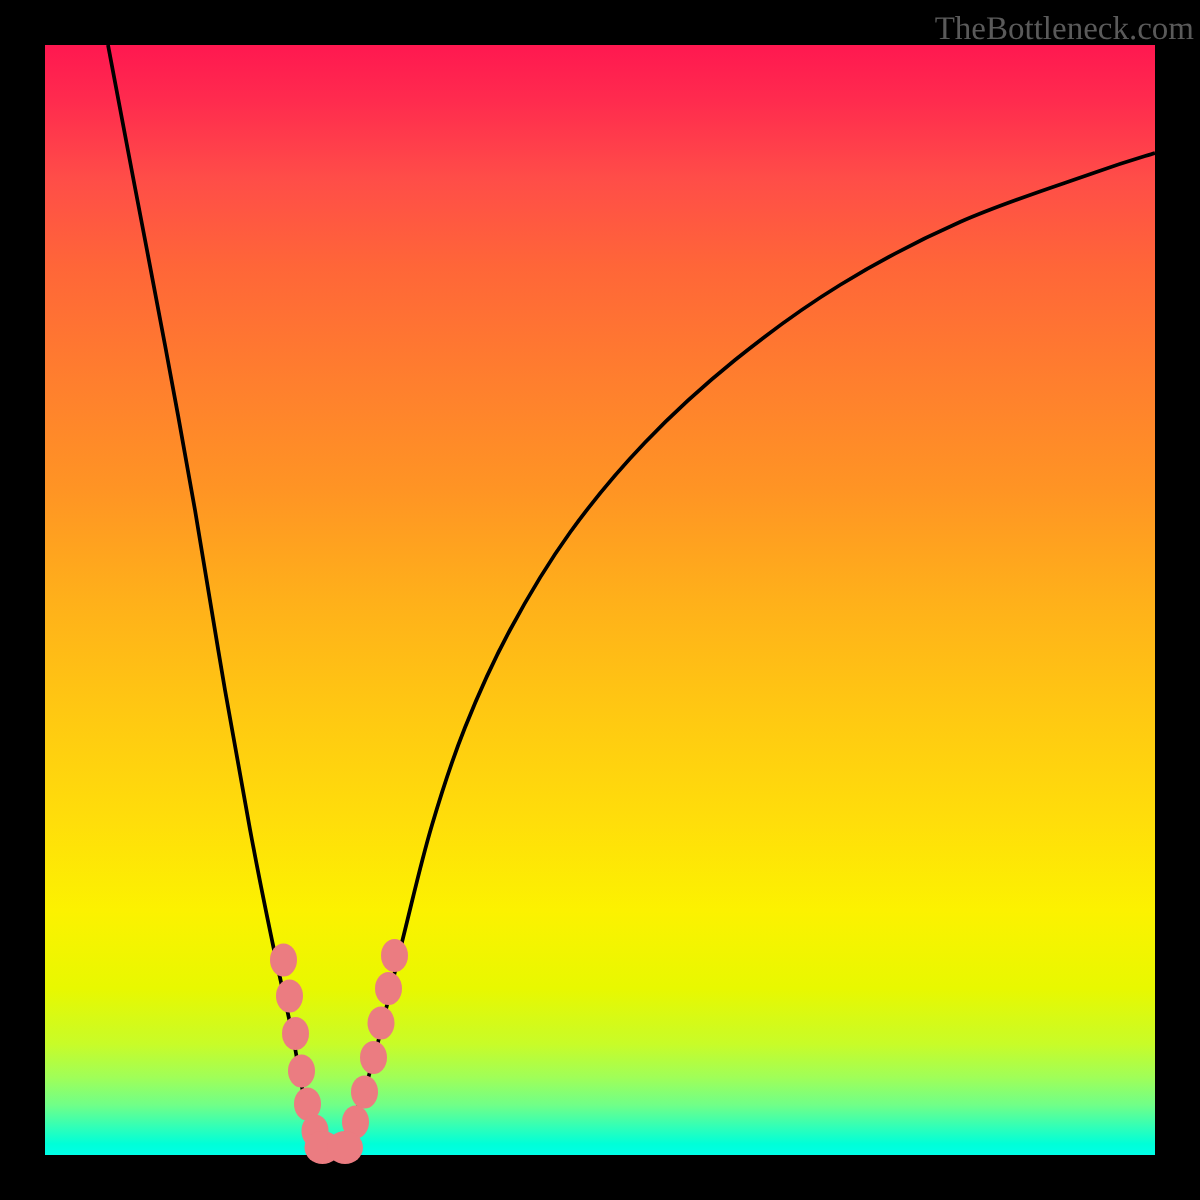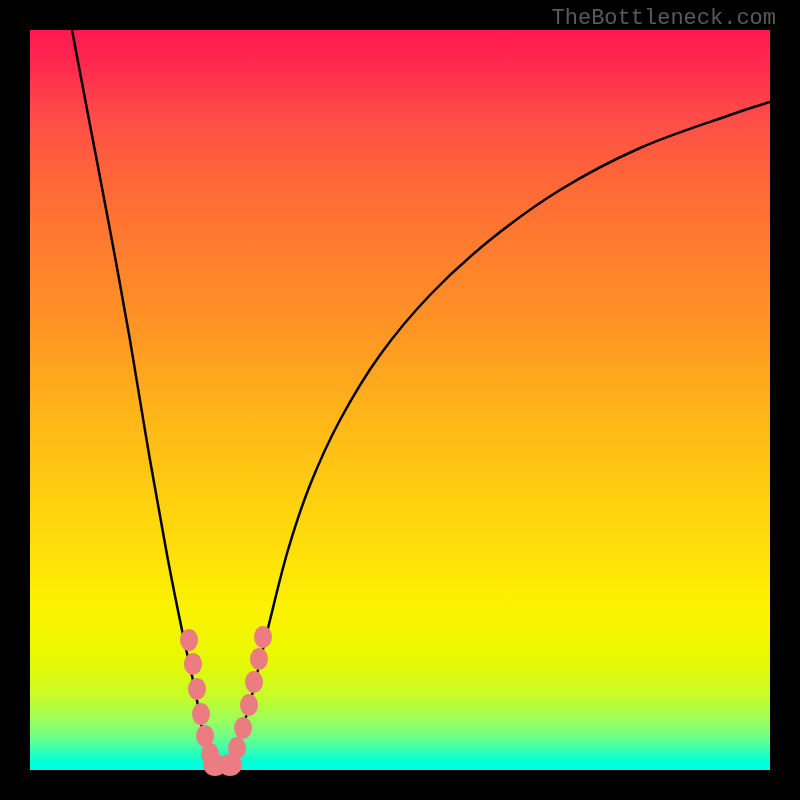--- a/index.html
+++ b/index.html
@@ -10,22 +10,22 @@
     body {
       width: 800px;
       height: 800px;
       background: #000;
       position: relative;
       overflow: hidden;
     }
     .watermark {
       position: absolute;
       top: 6px;
-      right: 24px;
-      font-family: Liberation Mono, monospace;
+      right: 4px;
+      font-family: Liberation Serif, serif;
       font-size: 22px;
       font-weight: 500;
       color: #5a5a5a;
       z-index: 10;
     }
     .plot-area {
       position: absolute;
       left: 30px;
       top: 30px;
       width: 740px;

